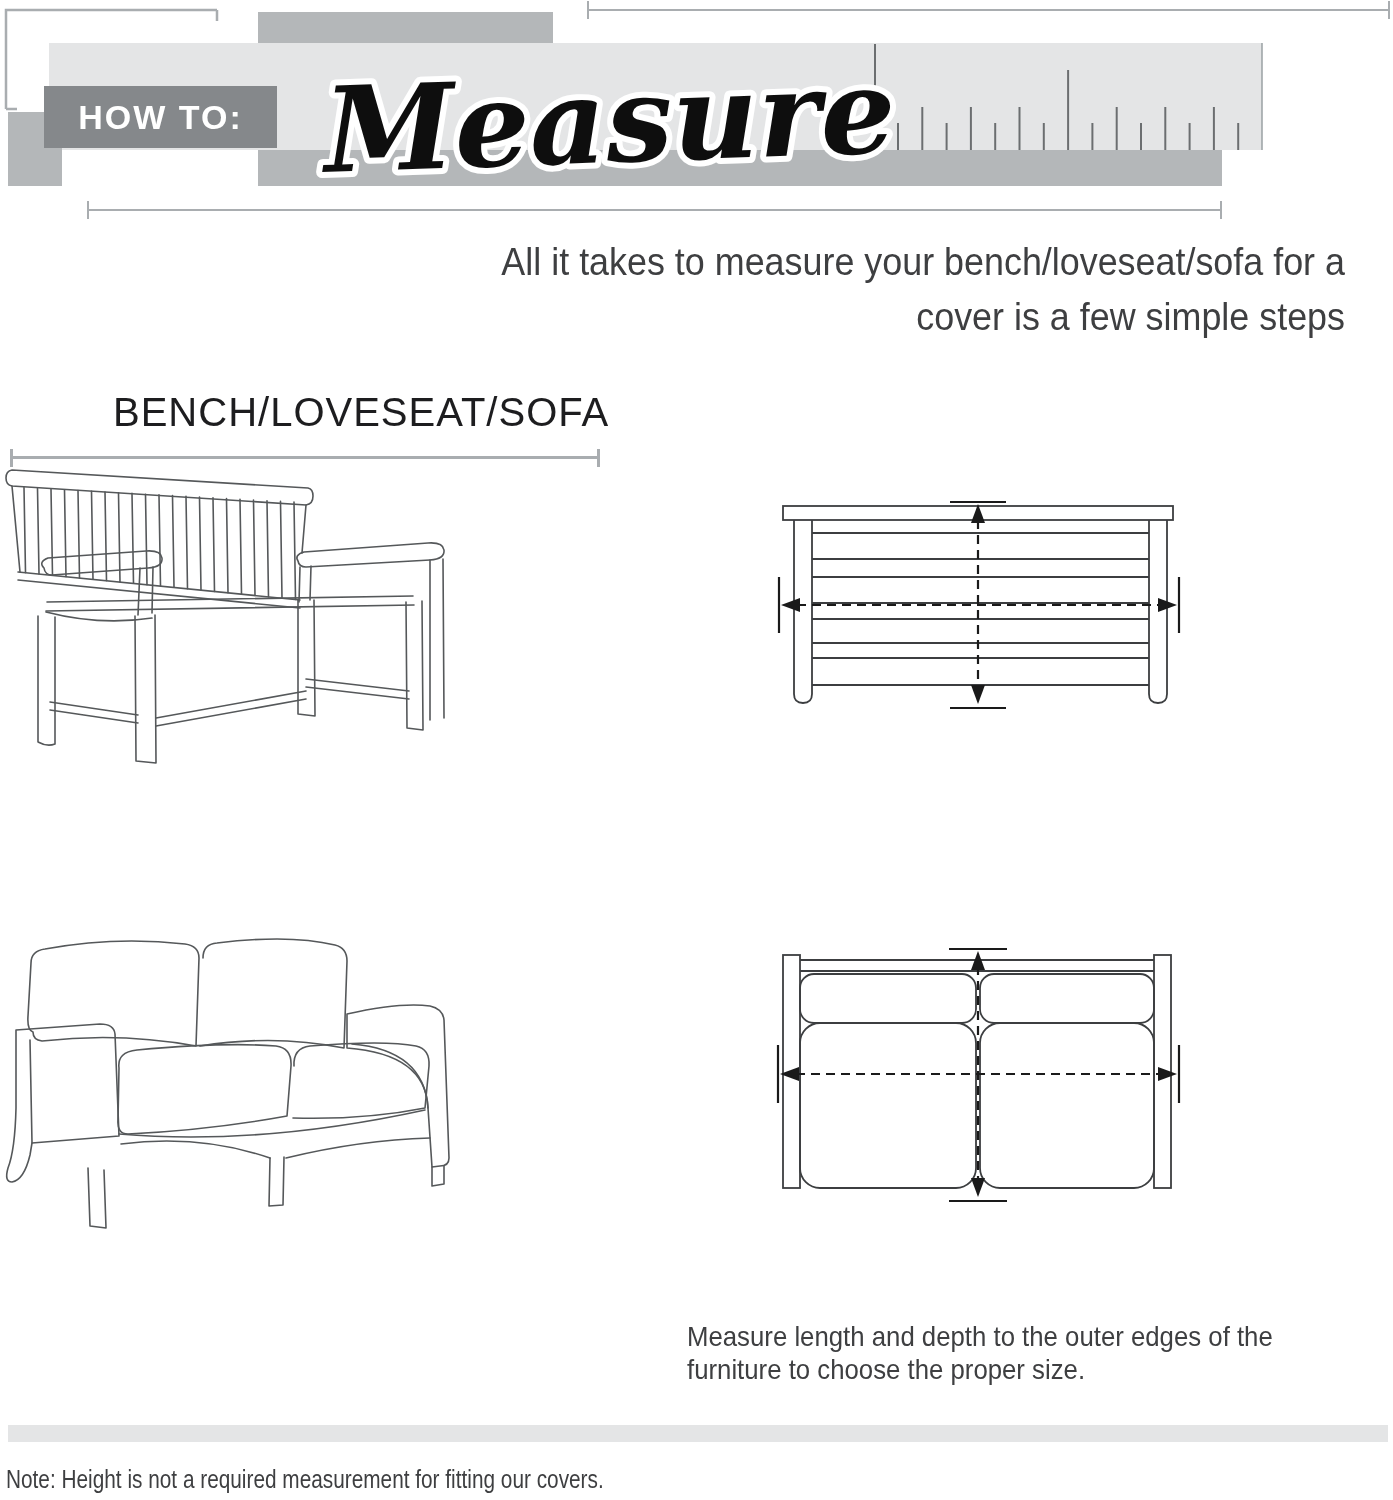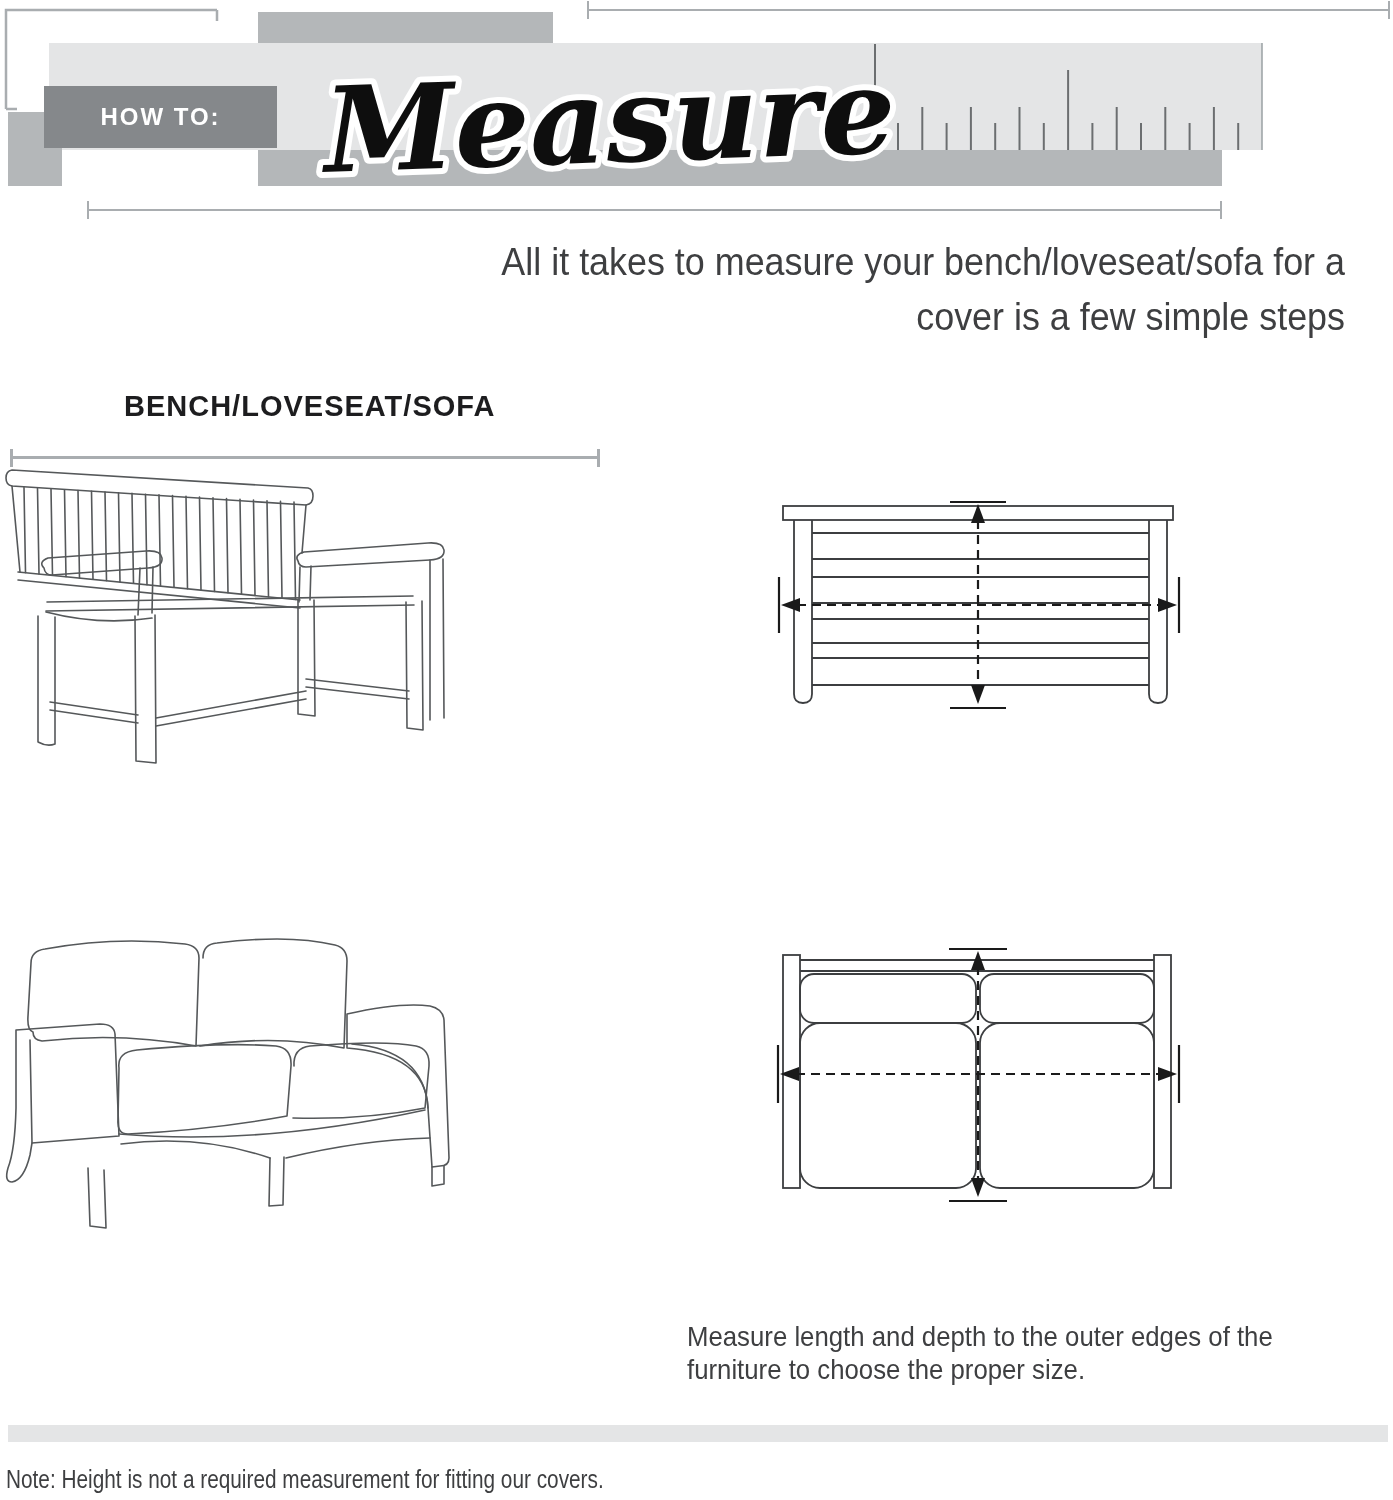--- a/index.html
+++ b/index.html
@@ -12,21 +12,21 @@
   
   .rect-a{left:258px;top:12px;width:295px;height:44px;background:var(--band-mid);}
   .band-light{left:49px;top:43px;width:1213px;height:107px;background:var(--band-light);}
   .band-mid{left:258px;top:150px;width:964px;height:36px;background:var(--band-mid);}
   .rect-b{left:8px;top:112px;width:54px;height:74px;background:var(--band-mid);}
   .kicker-box{
     left:44px;top:86px;width:233px;height:62px;background:var(--kicker-box);
     display:flex;align-items:center;justify-content:center;
   }
   .kicker-box span{
-    color:#fff;font-weight:bold;font-size:24px;letter-spacing:2px;white-space:nowrap;
+    color:#fff;font-weight:bold;font-size:34px;letter-spacing:2px;white-space:nowrap;
   }
   .title-svg{left:330px;top:22px;width:560px;height:168px;overflow:visible;}
   .title-svg text{
     font-family:"DejaVu Serif", serif;font-style:italic;font-weight:bold;font-size:118px;
     fill:#0e0e0e;stroke:#ffffff;stroke-width:12px;paint-order:stroke;stroke-linejoin:round;
     text-anchor:middle;
   }
 
   
   .mline{height:0;border-top:2px solid var(--rule-gray);}
@@ -40,21 +40,21 @@
   .line-section{left:10px;top:456px;width:590px;border-top-width:3px;}
   .line-section::before,.line-section::after{width:3px;}
 
   
   .intro{
     right:48px;top:234px;width:1000px;text-align:right;
     font-size:39px;line-height:55px;color:var(--text-dark);
     transform:scaleX(0.92);transform-origin:100% 0;white-space:nowrap;
   }
   .section-label{
-    left:124px;top:390px;font-size:29px;font-weight:bold;letter-spacing:1px;
+    left:113px;top:390px;font-size:40px;font-weight:normal;letter-spacing:1px;
     color:var(--heading-ink);white-space:nowrap;
   }
   .caption{
     left:687px;top:1320px;font-size:28px;line-height:33px;color:var(--text-dark);
     transform:scaleX(0.92);transform-origin:0 0;white-space:nowrap;
   }
   .bottom-bar{left:8px;top:1425px;width:1380px;height:17px;background:var(--band-light);}
   .note{
     left:6px;top:1464px;font-size:26px;color:var(--text-dark);
     transform:scaleX(0.8);transform-origin:0 0;white-space:nowrap;

